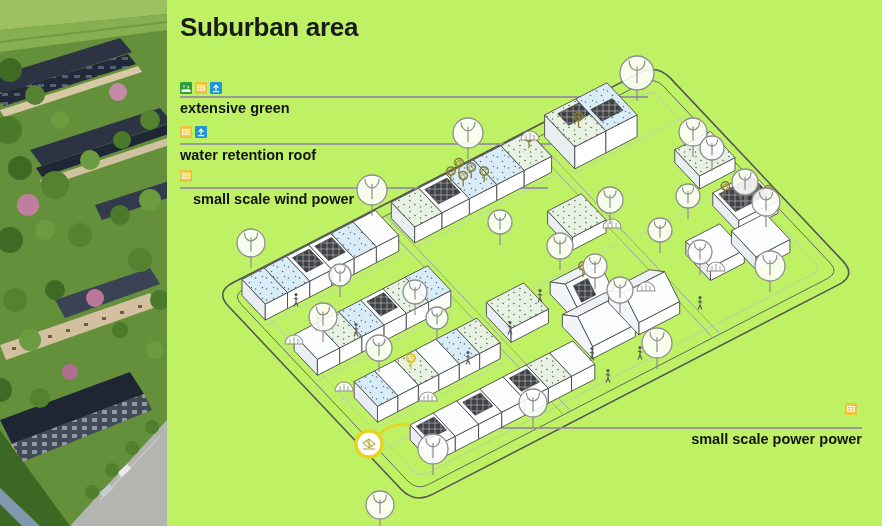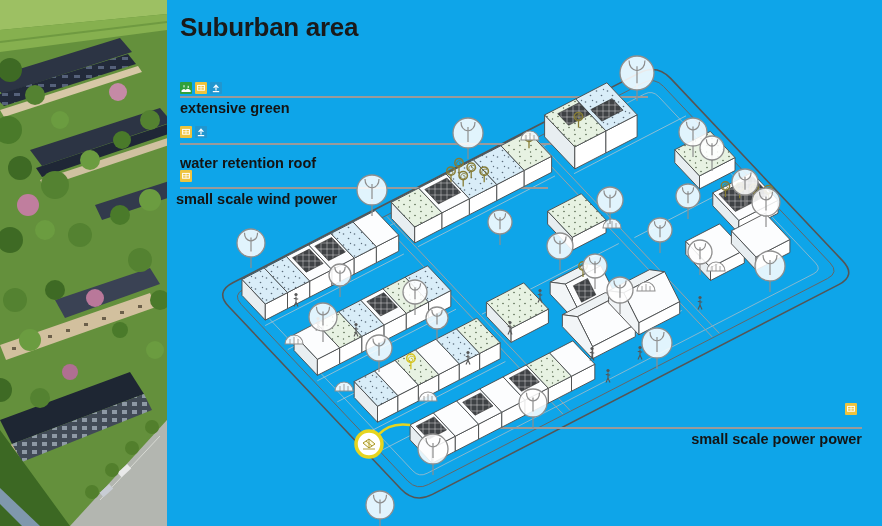--- a/index.html
+++ b/index.html
@@ -1,16 +1,16 @@
 <!DOCTYPE html>
 <html><head>
 <meta charset="utf-8">
 <style>
   html,body{margin:0;padding:0;background:#ffffff;}
-  .stage{position:relative;width:882px;height:526px;overflow:hidden;background:#0ea5e9;
+  .stage{position:relative;width:882px;height:526px;overflow:hidden;background:#bef264;
          font-family:"Liberation Sans",sans-serif;}
   .photo{position:absolute;left:0;top:0;width:167px;height:526px;}
   .title{position:absolute;left:180px;top:12px;margin:0;font-size:26px;font-weight:bold;
          color:#1a1a1a;letter-spacing:-0.3px;}
   #diagram-svg{position:absolute;left:0;top:0;}
   .legend-icons{position:absolute;display:flex;gap:3px;}
   .legend-icons svg{display:block;}
   .legend-label{position:absolute;font-size:14.5px;font-weight:bold;color:#141414;white-space:nowrap;}
 </style>
 </head>
@@ -581,29 +581,29 @@
           <rect width="12" height="12" rx="1" fill="#eec33d"></rect>
           <rect x="2.6" y="3.4" width="6.8" height="4.8" fill="none" stroke="#fff" stroke-width="1"></rect>
           <path d="M2.6,5.8 h6.8 M6,3.4 v4.8" stroke="#fff" stroke-width="0.8"></path>
         </svg>
         <svg width="12" height="12" viewBox="0 0 12 12">
           <rect width="12" height="12" rx="1" fill="#2196cf"></rect>
           <path d="M6,8.6 V3.6 M3.6,5.8 L6,3.2 L8.4,5.8" stroke="#fff" stroke-width="1.2" fill="none"></path>
           <path d="M2.8,9.6 h6.4" stroke="#fff" stroke-width="1.2"></path>
         </svg>
       </div>
-      <div class="legend-label" style="left: 180px; top: 147px; margin-top: 8px;">water retention roof</div>
+      <div class="legend-label" style="left: 180px; top: 147px;">water retention roof</div>
       <div class="legend-icons" style="left: 180px; top: 170px;">
         <svg width="12" height="12" viewBox="0 0 12 12">
           <rect width="12" height="12" rx="1" fill="#eec33d"></rect>
           <rect x="2.6" y="3.4" width="6.8" height="4.8" fill="none" stroke="#fff" stroke-width="1"></rect>
           <path d="M2.6,5.8 h6.8 M6,3.4 v4.8" stroke="#fff" stroke-width="0.8"></path>
         </svg>
       </div>
-      <div class="legend-label" style="left: 176px; top: 191px;">small scale wind power</div>
+      <div class="legend-label" style="left: 193px; top: 191px;">small scale wind power</div>
       <div class="legend-icons" style="left: 845px; top: 403px;">
         <svg width="12" height="12" viewBox="0 0 12 12">
           <rect width="12" height="12" rx="1" fill="#eec33d"></rect>
           <rect x="2.6" y="3.4" width="6.8" height="4.8" fill="none" stroke="#fff" stroke-width="1"></rect>
           <path d="M2.6,5.8 h6.8 M6,3.4 v4.8" stroke="#fff" stroke-width="0.8"></path>
         </svg>
       </div>
       <div class="legend-label" style="right: 20px; top: 431px;">small scale power power</div>
     </div>
 

